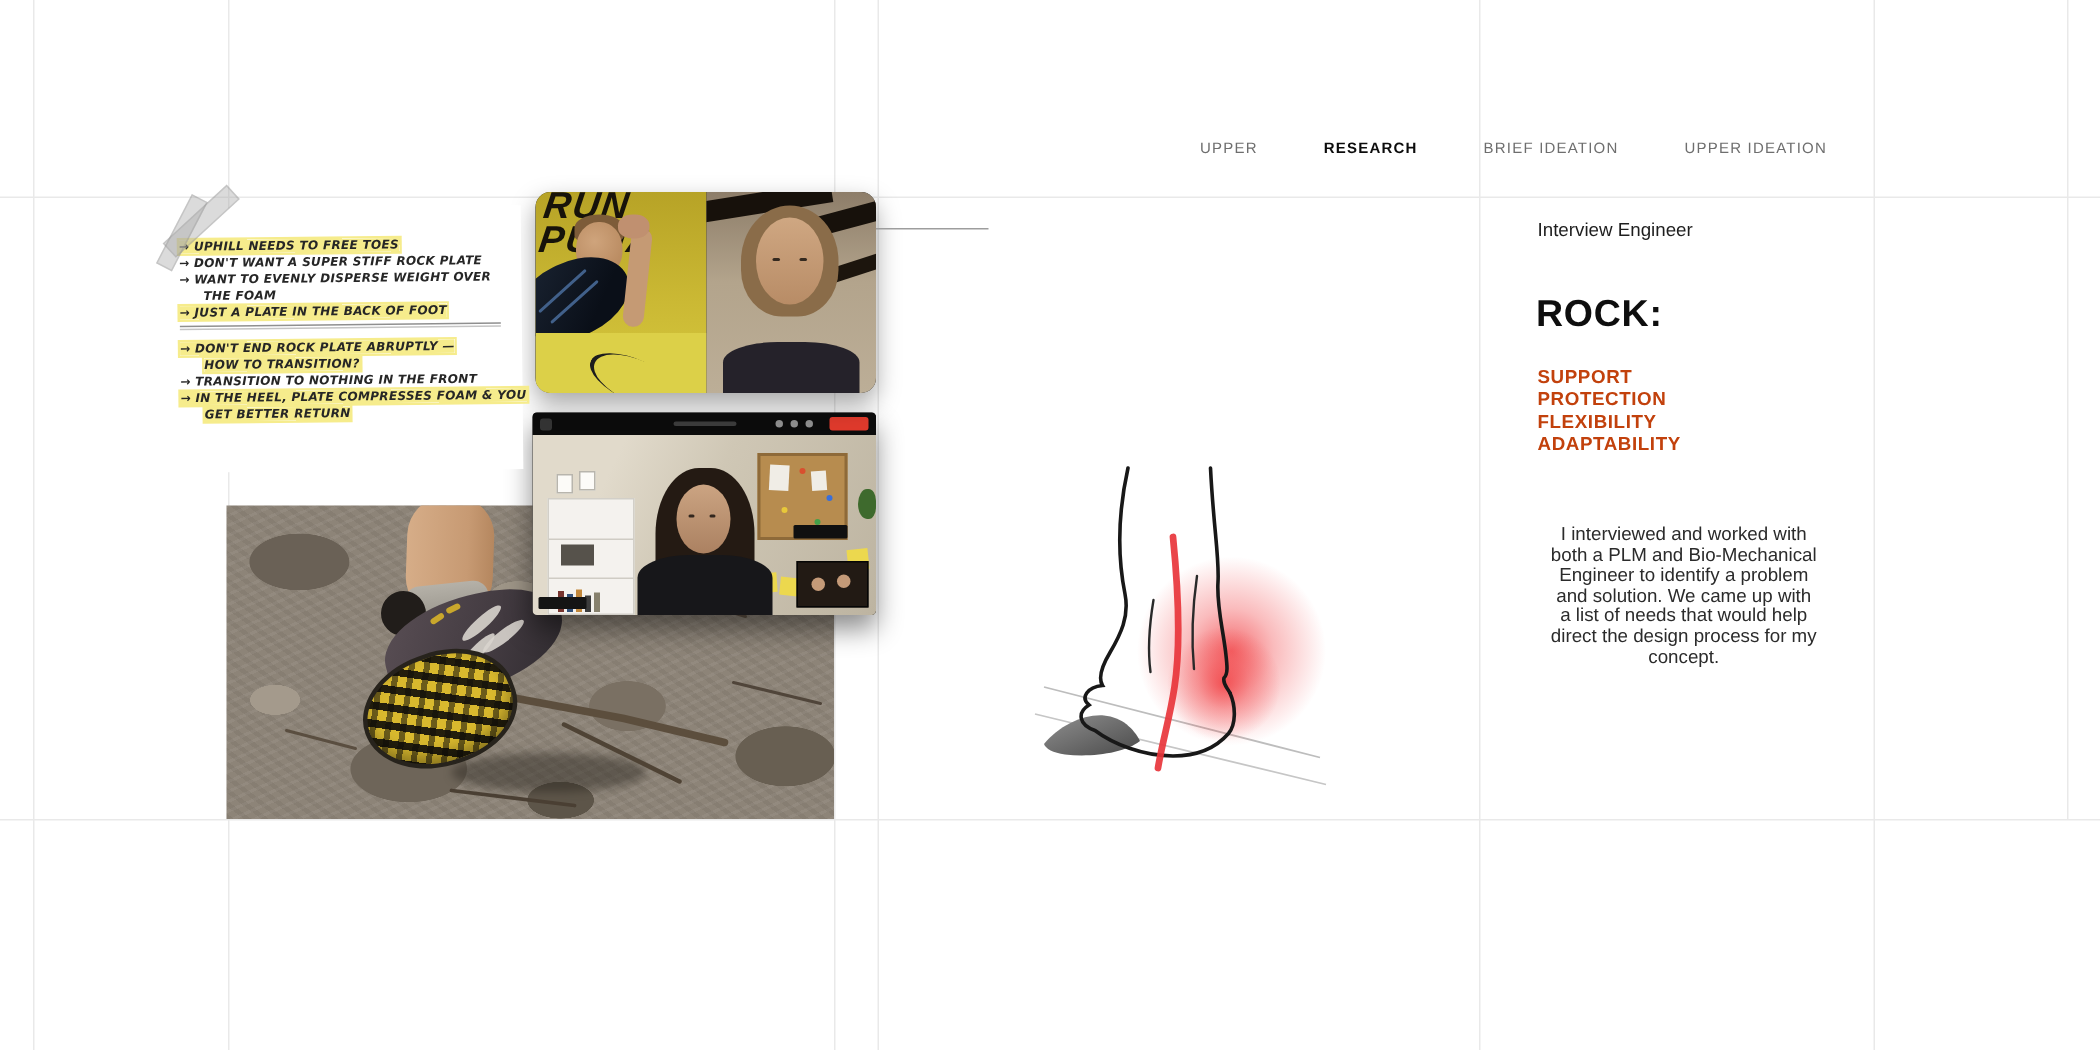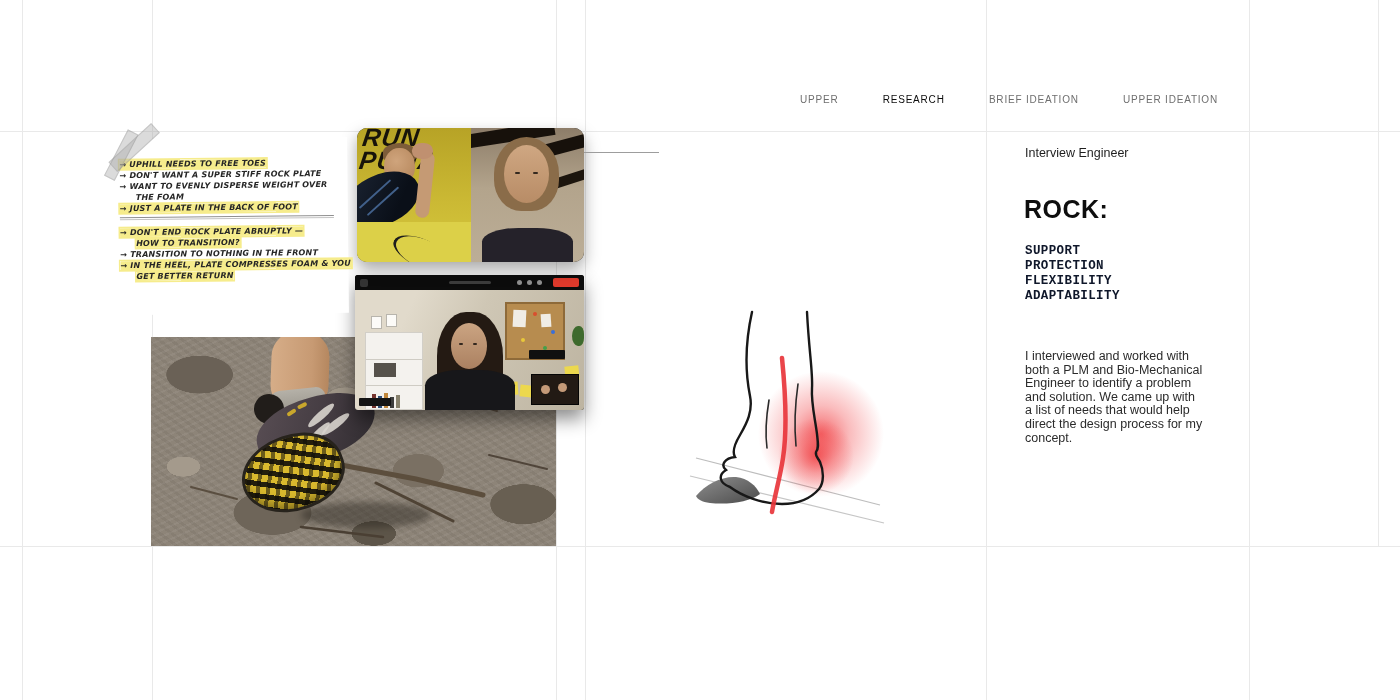--- a/index.html
+++ b/index.html
@@ -13,21 +13,21 @@
   .vline { position:absolute; width:1px; background:#e9e9e9; top:0; height:700px; }
   .hline { position:absolute; height:1px; background:#e9e9e9; left:0; width:1400px; }
   .v-22{left:22px}.v-152{left:152px}.v-556{left:556px}.v-585{left:585px}
   .v-986{left:986px}.v-1249{left:1249px}.v-1378{left:1378px;height:546px}
   .h-131{top:131px}.h-546{top:546px}
   .connector { position:absolute; left:584px; top:152px; width:75px; height:1px; background:#9d9d9d; }
 
   
   .nav { position:absolute; left:800px; top:94px; width:418px; display:flex; justify-content:space-between; align-items:center; }
   .nav-item { font-size:10px; letter-spacing:.8px; color:#6e6e6e; cursor:pointer; white-space:nowrap; }
-  .nav-item.active { color:#0c0c0c; font-weight:normal; }
+  .nav-item.active { color:#0c0c0c; font-weight:bold; }
 
   
   .notes { position:absolute; left:110px; top:138px; width:238px; height:176px; background:#fff; transform:rotate(-.6deg); }
   .note-lines { padding:20px 0 0 10px; font-family:"DejaVu Sans", sans-serif; font-style:italic; font-size:8px; line-height:11px; color:#262626; letter-spacing:.2px; font-weight:bold; }
   .note-line { white-space:nowrap; }
   .note-line.indent { padding-left:16px; }
   .note-line.gap { margin-top:7px; }
   .hl { background:#f6ec8c; box-shadow:0 0 0 1.5px #f6ec8c; }
   .note-underline { width:214px; height:3px; border-top:1px solid #8f8f8f; border-bottom:1px solid #c4c4c4; margin:3px 0 4px; }
   .tape { position:absolute; background:rgba(170,170,170,.42); border:1px solid rgba(130,130,130,.25); }
@@ -115,22 +115,22 @@
 
   
   .quote { position:absolute; left:598px; top:201px; width:376px; text-align:center; }
   .quote-text { font-size:13.5px; line-height:14.5px; font-weight:bold; color:#1c1c1c; letter-spacing:.1px; white-space:pre-line; }
   .quote-attr { margin-top:12px; font-size:11px; color:#5f5f5f; }
 
   
   .rc-heading { position:absolute; left:1025px; top:146px; font-size:12.5px; color:#1e1e1e; }
   .rc-needs-title { position:absolute; left:1024px; top:195px; font-size:25px; font-weight:800; letter-spacing:.5px; color:#0e0e0e; }
   .needs-list { position:absolute; left:1025px; top:244px; }
-  .need-item { font-size:12.5px; font-weight:bold; letter-spacing:.4px; line-height:15px; color:#0f172a;font-family:Liberation Mono, monospace; }
-  .rc-paragraph { position:absolute; left:1025px; top:350px; width:195px; font-size:12.5px; line-height:13.6px; color:#2b2b2b; white-space:pre-line; }
+  .need-item { font-size:12.5px; font-weight:bold; letter-spacing:.4px; line-height:15px; color:#c2410c; }
+  .rc-paragraph { position:absolute; left:1025px; top:350px; width:195px; font-size:12.5px; line-height:13.6px; color:#2b2b2b; white-space:pre-line;text-align:center; }
 
   
   .sketch { position:absolute; left:688px; top:300px; }
 </style>
 </head>
 <body>
 
 <div class="canvas">
 
   <div>

